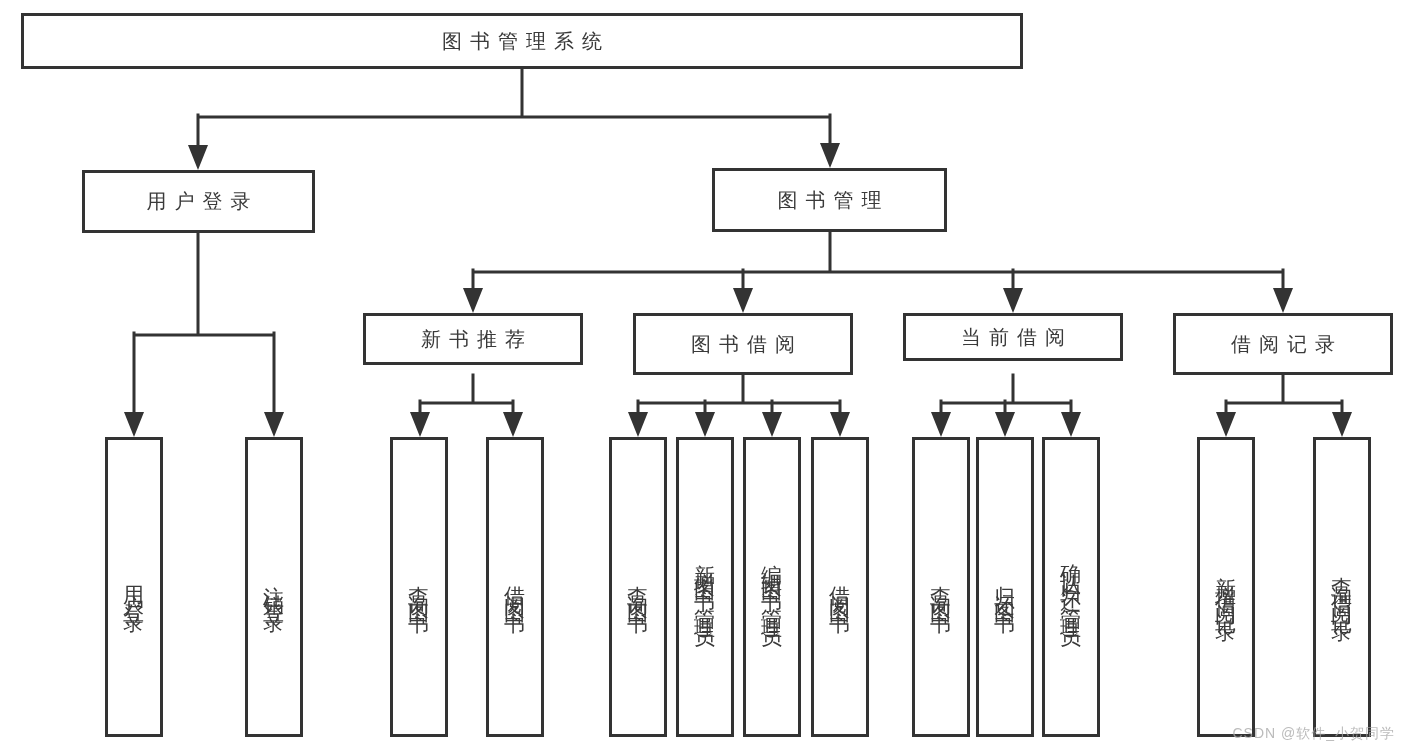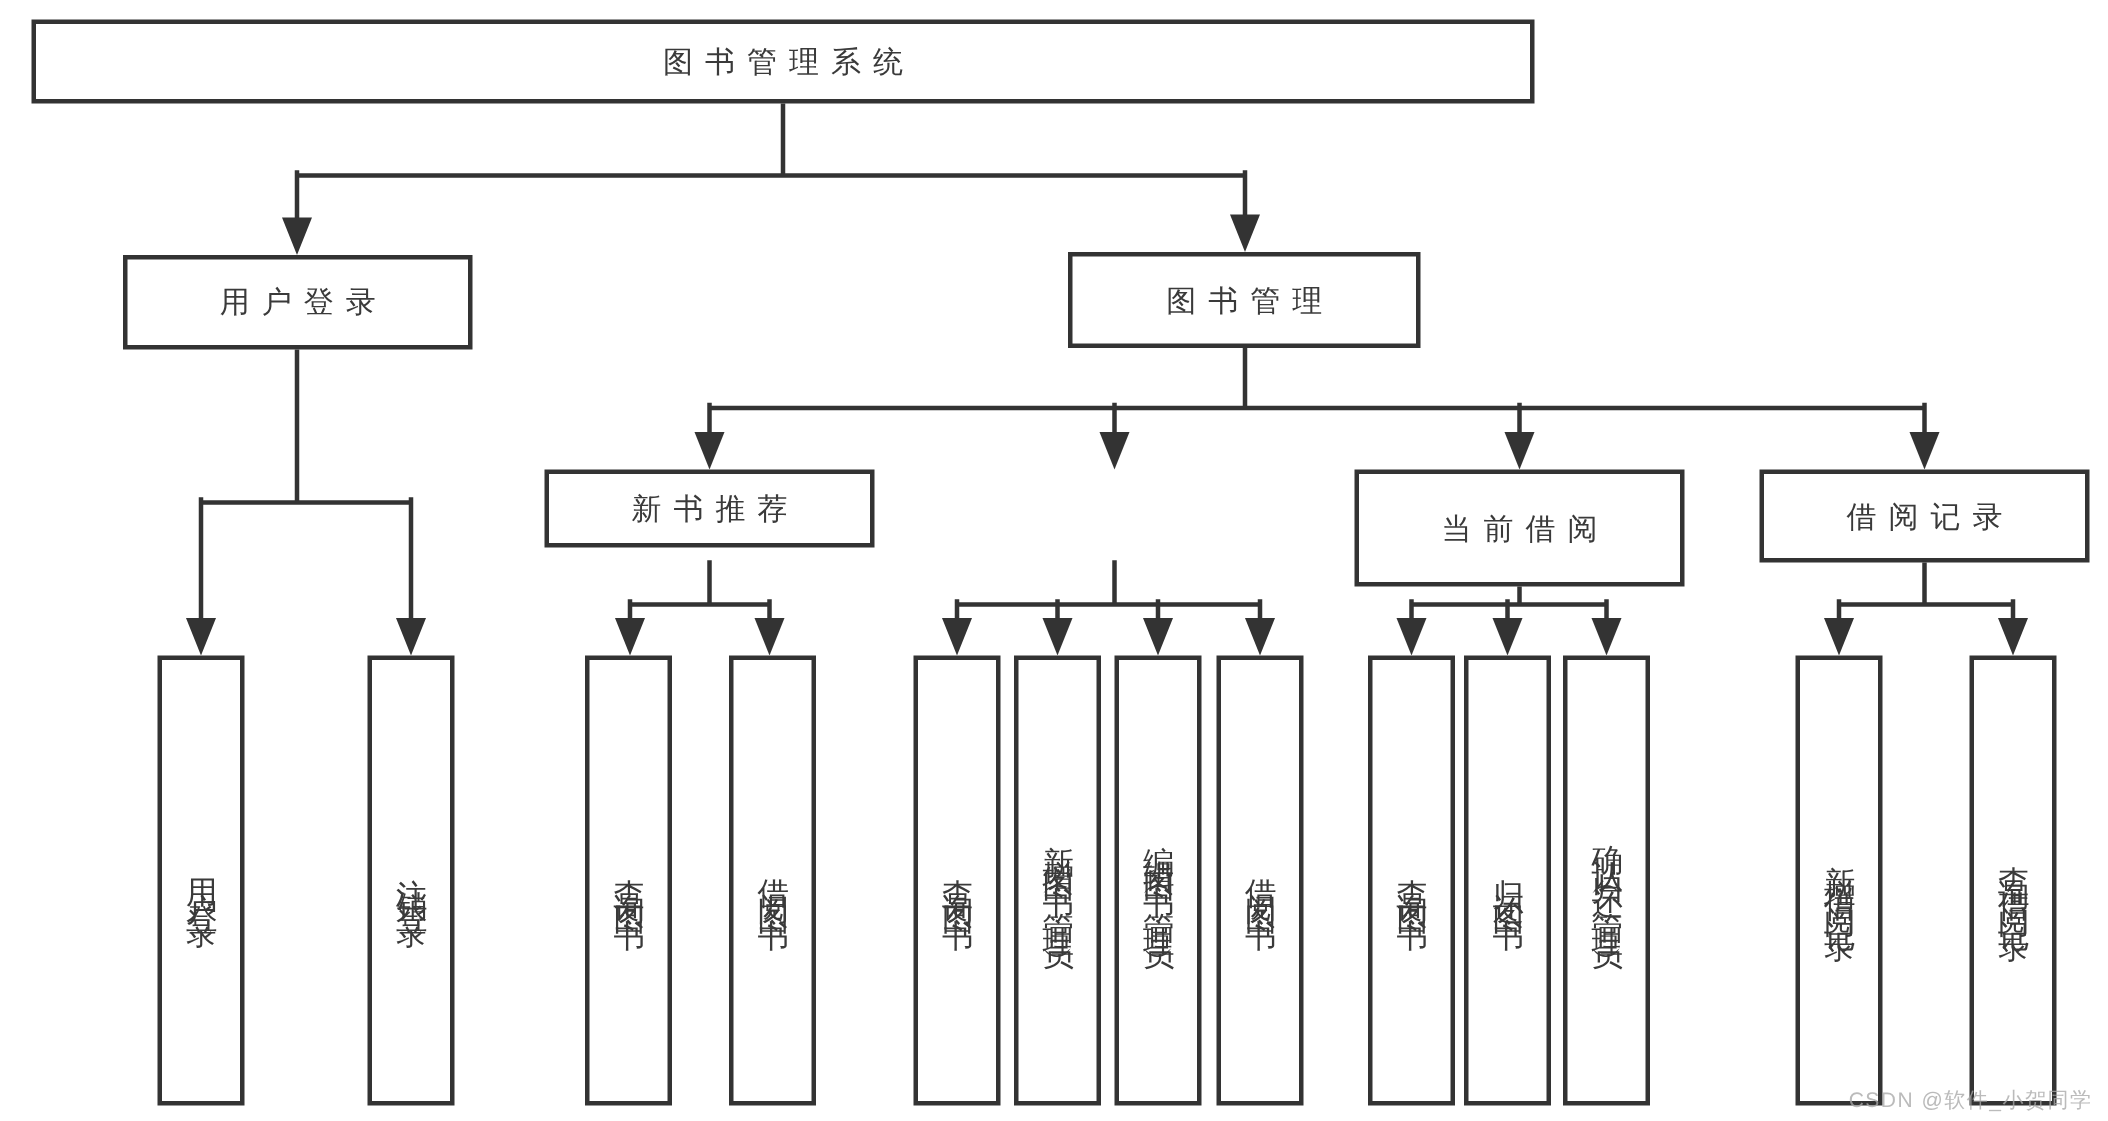--- a/index.html
+++ b/index.html
@@ -98,21 +98,24 @@
   <div class="node h" style="left:82px;top:170px;width:233px;height:63px">
     <span>用户登录</span>
   </div>
   <div class="node h" style="left:712px;top:168px;width:235px;height:64px">
     <span>图书管理</span>
   </div>
 
   <div class="node h" style="left:363px;top:313px;width:220px;height:52px">
     <span>新书推荐</span>
   </div>
-  <div class="node h" style="left:903px;top:313px;width:220px;height:78px">
+  <div class="node h" style="left:633px;top:313px;width:220px;height:62px">
+    <span>图书借阅</span>
+  </div>
+  <div class="node h" style="left:903px;top:313px;width:220px;height:48px">
     <span>当前借阅</span>
   </div>
   <div class="node h" style="left:1173px;top:313px;width:220px;height:62px">
     <span>借阅记录</span>
   </div>
 
   <div class="node leaf" style="left:105px">
     <span>用户登录</span>
   </div>
   <div class="node leaf" style="left:245px">

